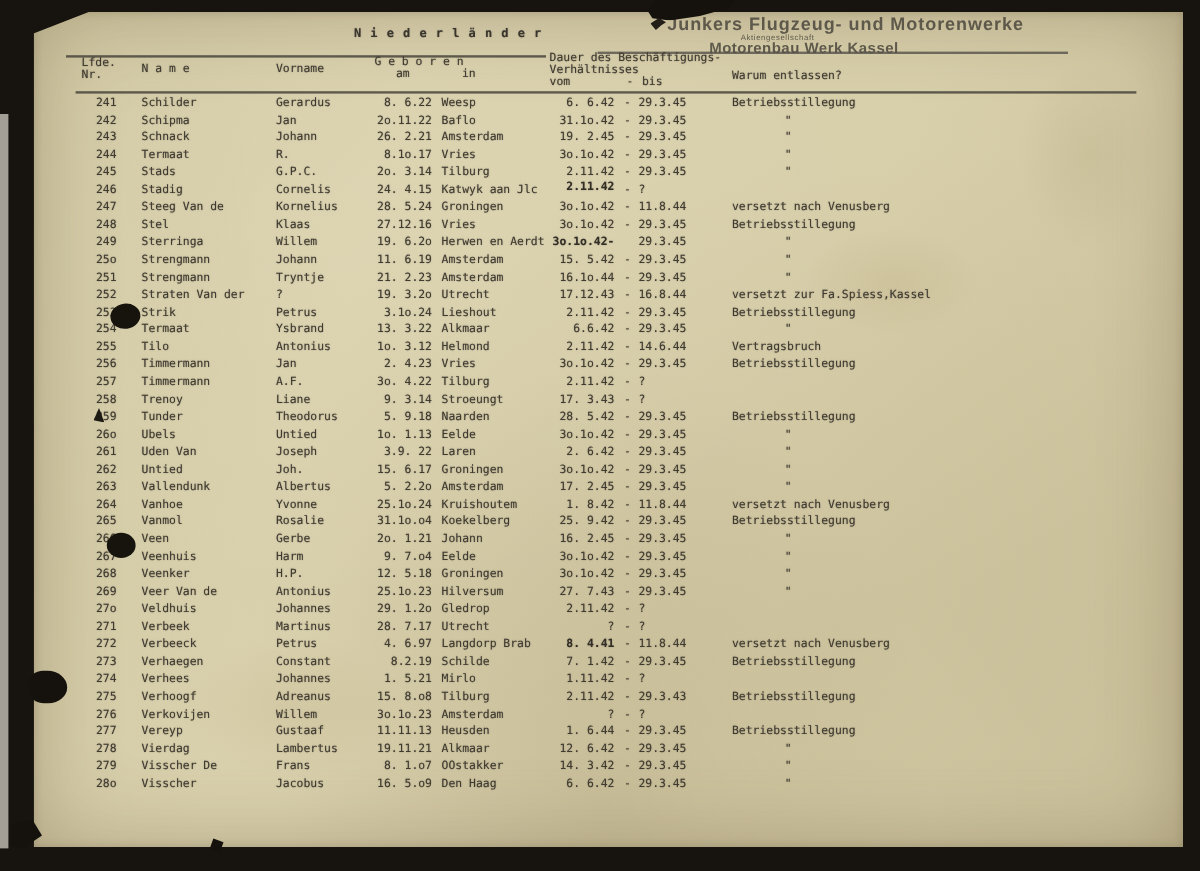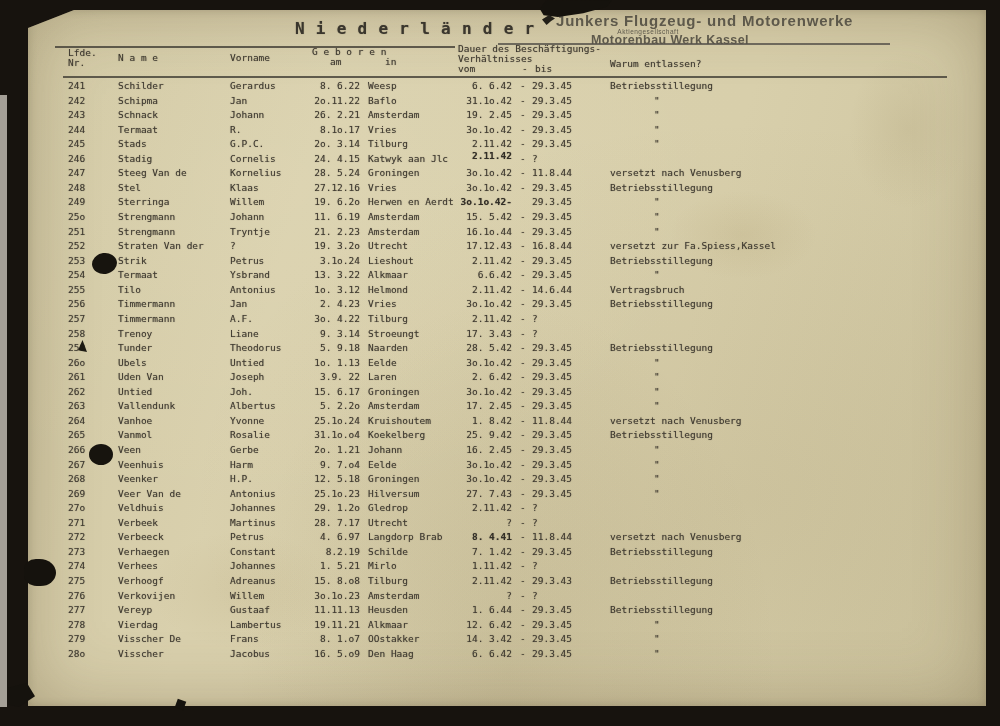--- a/index.html
+++ b/index.html
@@ -25,39 +25,39 @@
   .stain{position:absolute;border-radius:50%;pointer-events:none;}
   .stain1{left:640px;top:180px;width:150px;height:90px;background:radial-gradient(ellipse,rgba(140,115,60,.10),transparent 70%);}
   .stain2{left:120px;top:520px;width:190px;height:120px;background:radial-gradient(ellipse,rgba(140,115,60,.08),transparent 70%);}
   .stain3{left:820px;top:40px;width:120px;height:160px;background:radial-gradient(ellipse,rgba(120,100,55,.10),transparent 70%);}
 
   
   .typed{
     position:absolute;font-family:"DejaVu Sans Mono",monospace;font-size:9.5px;line-height:11px;
     color:#403b31;text-shadow:0 0 1px rgba(64,59,49,.55);white-space:pre;
   }
-  .title{font-size:16px;font-weight:bold;letter-spacing:.8px;color:#3a362d;}
+  .title{font-size:10px;font-weight:bold;letter-spacing:.8px;color:#3a362d;}
 
   
   .stamp{position:absolute;font-family:"Liberation Sans","DejaVu Sans",sans-serif;color:#4f4b40;opacity:.88;white-space:pre;}
   .stamp-l1{left:528px;top:2px;font-size:15px;font-weight:bold;letter-spacing:.8px;}
   .stamp-l2{left:560px;top:18px;width:120px;text-align:center;font-size:6.5px;letter-spacing:.5px;}
   .stamp-l3{left:563px;top:23px;font-size:12.5px;font-weight:bold;letter-spacing:.4px;}
   .stamp-line{position:absolute;left:470px;top:33px;width:392px;height:2px;background:#55514a;opacity:.8;}
 
   
   .rule{position:absolute;height:1.6px;background:#49453b;opacity:.85;}
   .rule-top{left:27px;top:36px;width:400px;}
   .rule-bottom{left:35px;top:66px;width:884px;}
 
   
   #rows{position:absolute;left:0;top:0;width:100%;height:100%;}
   .row{position:absolute;left:0;width:100%;height:14px;}
   .c{position:absolute;top:0;font-family:"DejaVu Sans Mono",monospace;font-size:9.5px;line-height:11px;color:#403b31;text-shadow:0 0 1px rgba(64,59,49,.55);white-space:pre;}
-  .nr{left:40px;}
+  .nr{left:52px;}
   .name{left:90px;}
   .vorname{left:202px;}
   .gebam{left:260px;width:72px;text-align:right;}
   .gebin{left:340px;}
   .vom{left:400px;width:84px;text-align:right;}
   .dash{left:492px;}
   .bis{left:504px;}
   .warum{left:582px;}
   .warum.ditto{left:626px;}
   .bb{font-weight:bold;color:#322e26;}

